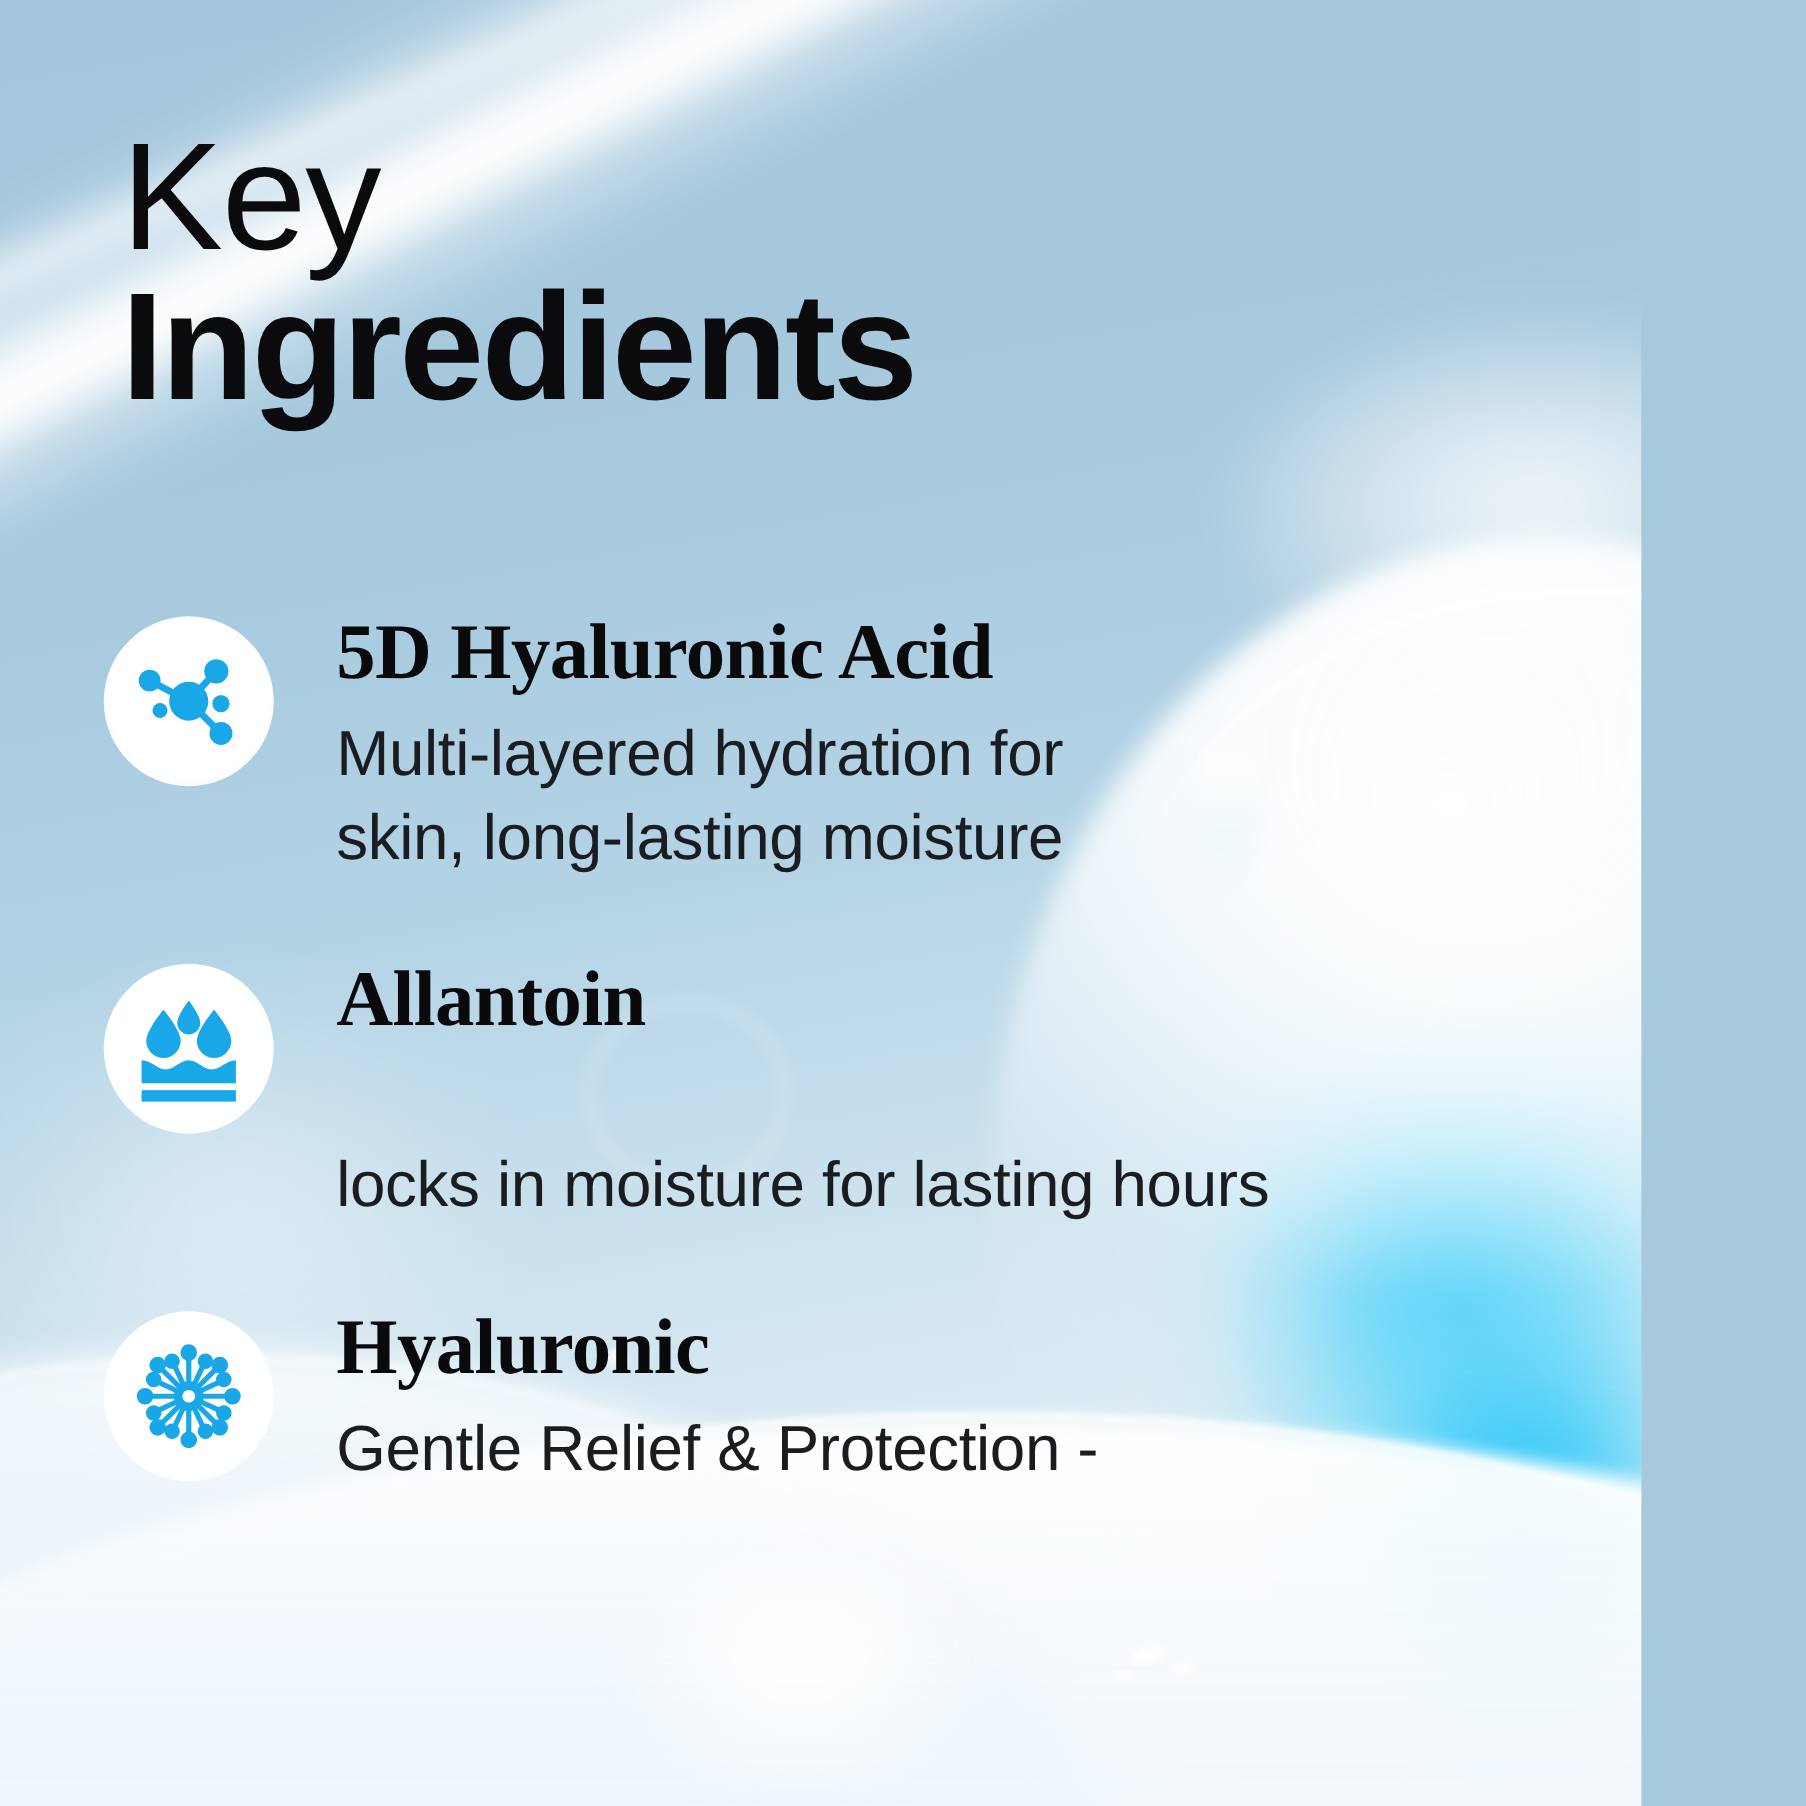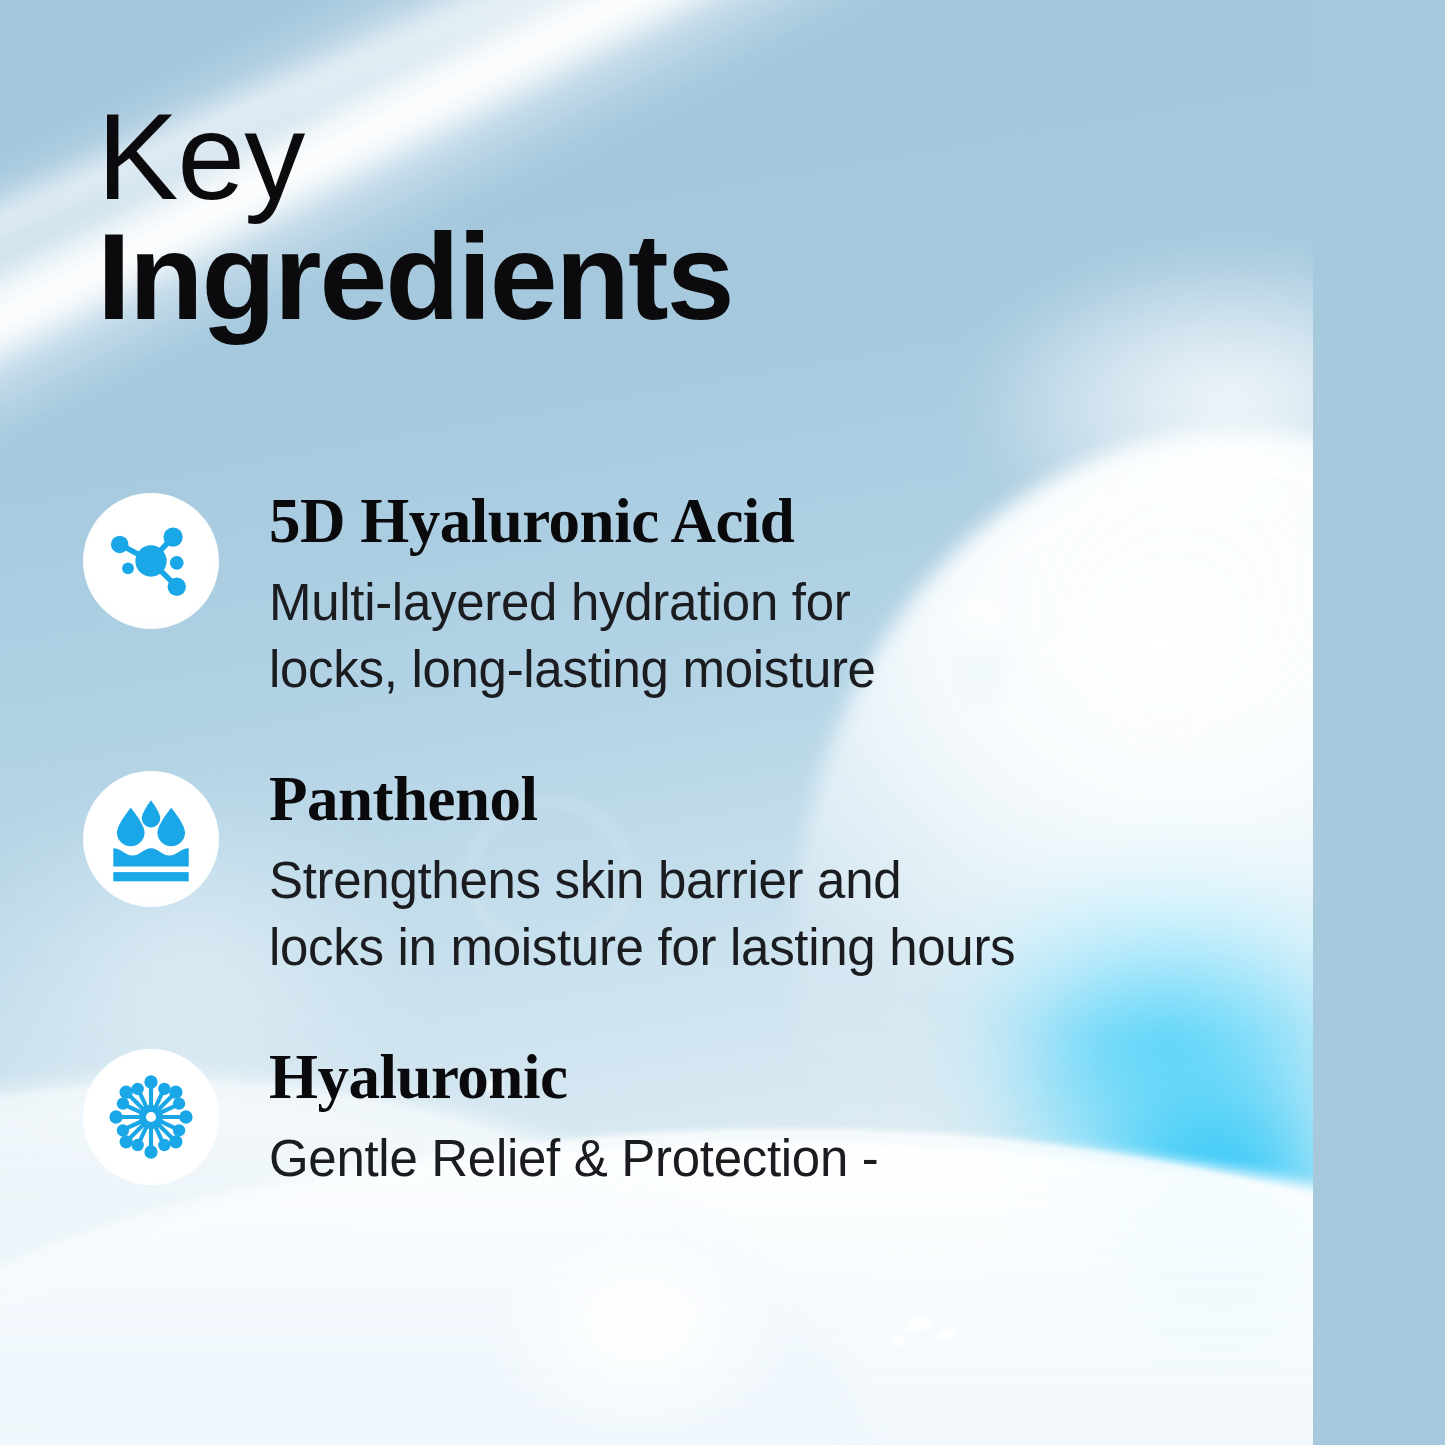--- a/index.html
+++ b/index.html
@@ -258,42 +258,42 @@
             <circle cx="16" cy="32" r="9.5" fill="#1aa7e8"></circle>
             <circle cx="78" cy="78" r="10" fill="#1aa7e8"></circle>
             <circle cx="78" cy="52" r="7.5" fill="#1aa7e8"></circle>
             <circle cx="25" cy="58" r="6.5" fill="#1aa7e8"></circle>
           </svg>
         </div>
         <div class="texts">
           <div class="ing-name">5D Hyaluronic Acid</div>
           <div class="ing-desc">
             <span>Multi-layered hydration for</span><br>
-            <span>locks, long-lasting moisture</span>
+            <span>skin, long-lasting moisture</span>
           </div>
         </div>
       </div>
 
       <div class="item">
         <div class="icon-wrap">
           <div class="icon-disc"></div>
           <svg class="icon-svg" width="92" height="92" viewBox="0 0 100 100">
             <g fill="#1aa7e8">
               <path d="M28 16 C28 16 13 34 13 43 a15 15 0 0 0 30 0 C43 34 28 16 28 16 Z"></path>
               <path d="M72 16 C72 16 57 34 57 43 a15 15 0 0 0 30 0 C87 34 72 16 72 16 Z"></path>
               <path d="M50 8 C50 8 40 21 40 27.5 a10 10 0 0 0 20 0 C60 21 50 8 50 8 Z"></path>
               <path d="M9 60 C18 60 22 68 30 68 C38 68 42 60 50 60 C58 60 62 68 70 68 C78 68 82 60 91 60 L91 80 L9 80 Z"></path>
               <rect x="9" y="86" width="82" height="10"></rect>
             </g>
           </svg>
         </div>
         <div class="texts">
-          <div class="ing-name">Panthenol</div>
+          <div class="ing-name">Allantoin</div>
           <div class="ing-desc">
-            <span>Strengthens skin barrier and</span><br>
+            <br>
             <span>locks in moisture for lasting hours</span>
           </div>
         </div>
       </div>
 
       <div class="item">
         <div class="icon-wrap">
           <div class="icon-disc"></div>
           <svg class="icon-svg" width="92" height="92" viewBox="0 0 100 100">
             <g id="burst" stroke="#1aa7e8" stroke-width="4.5" stroke-linecap="round" fill="#1aa7e8">

